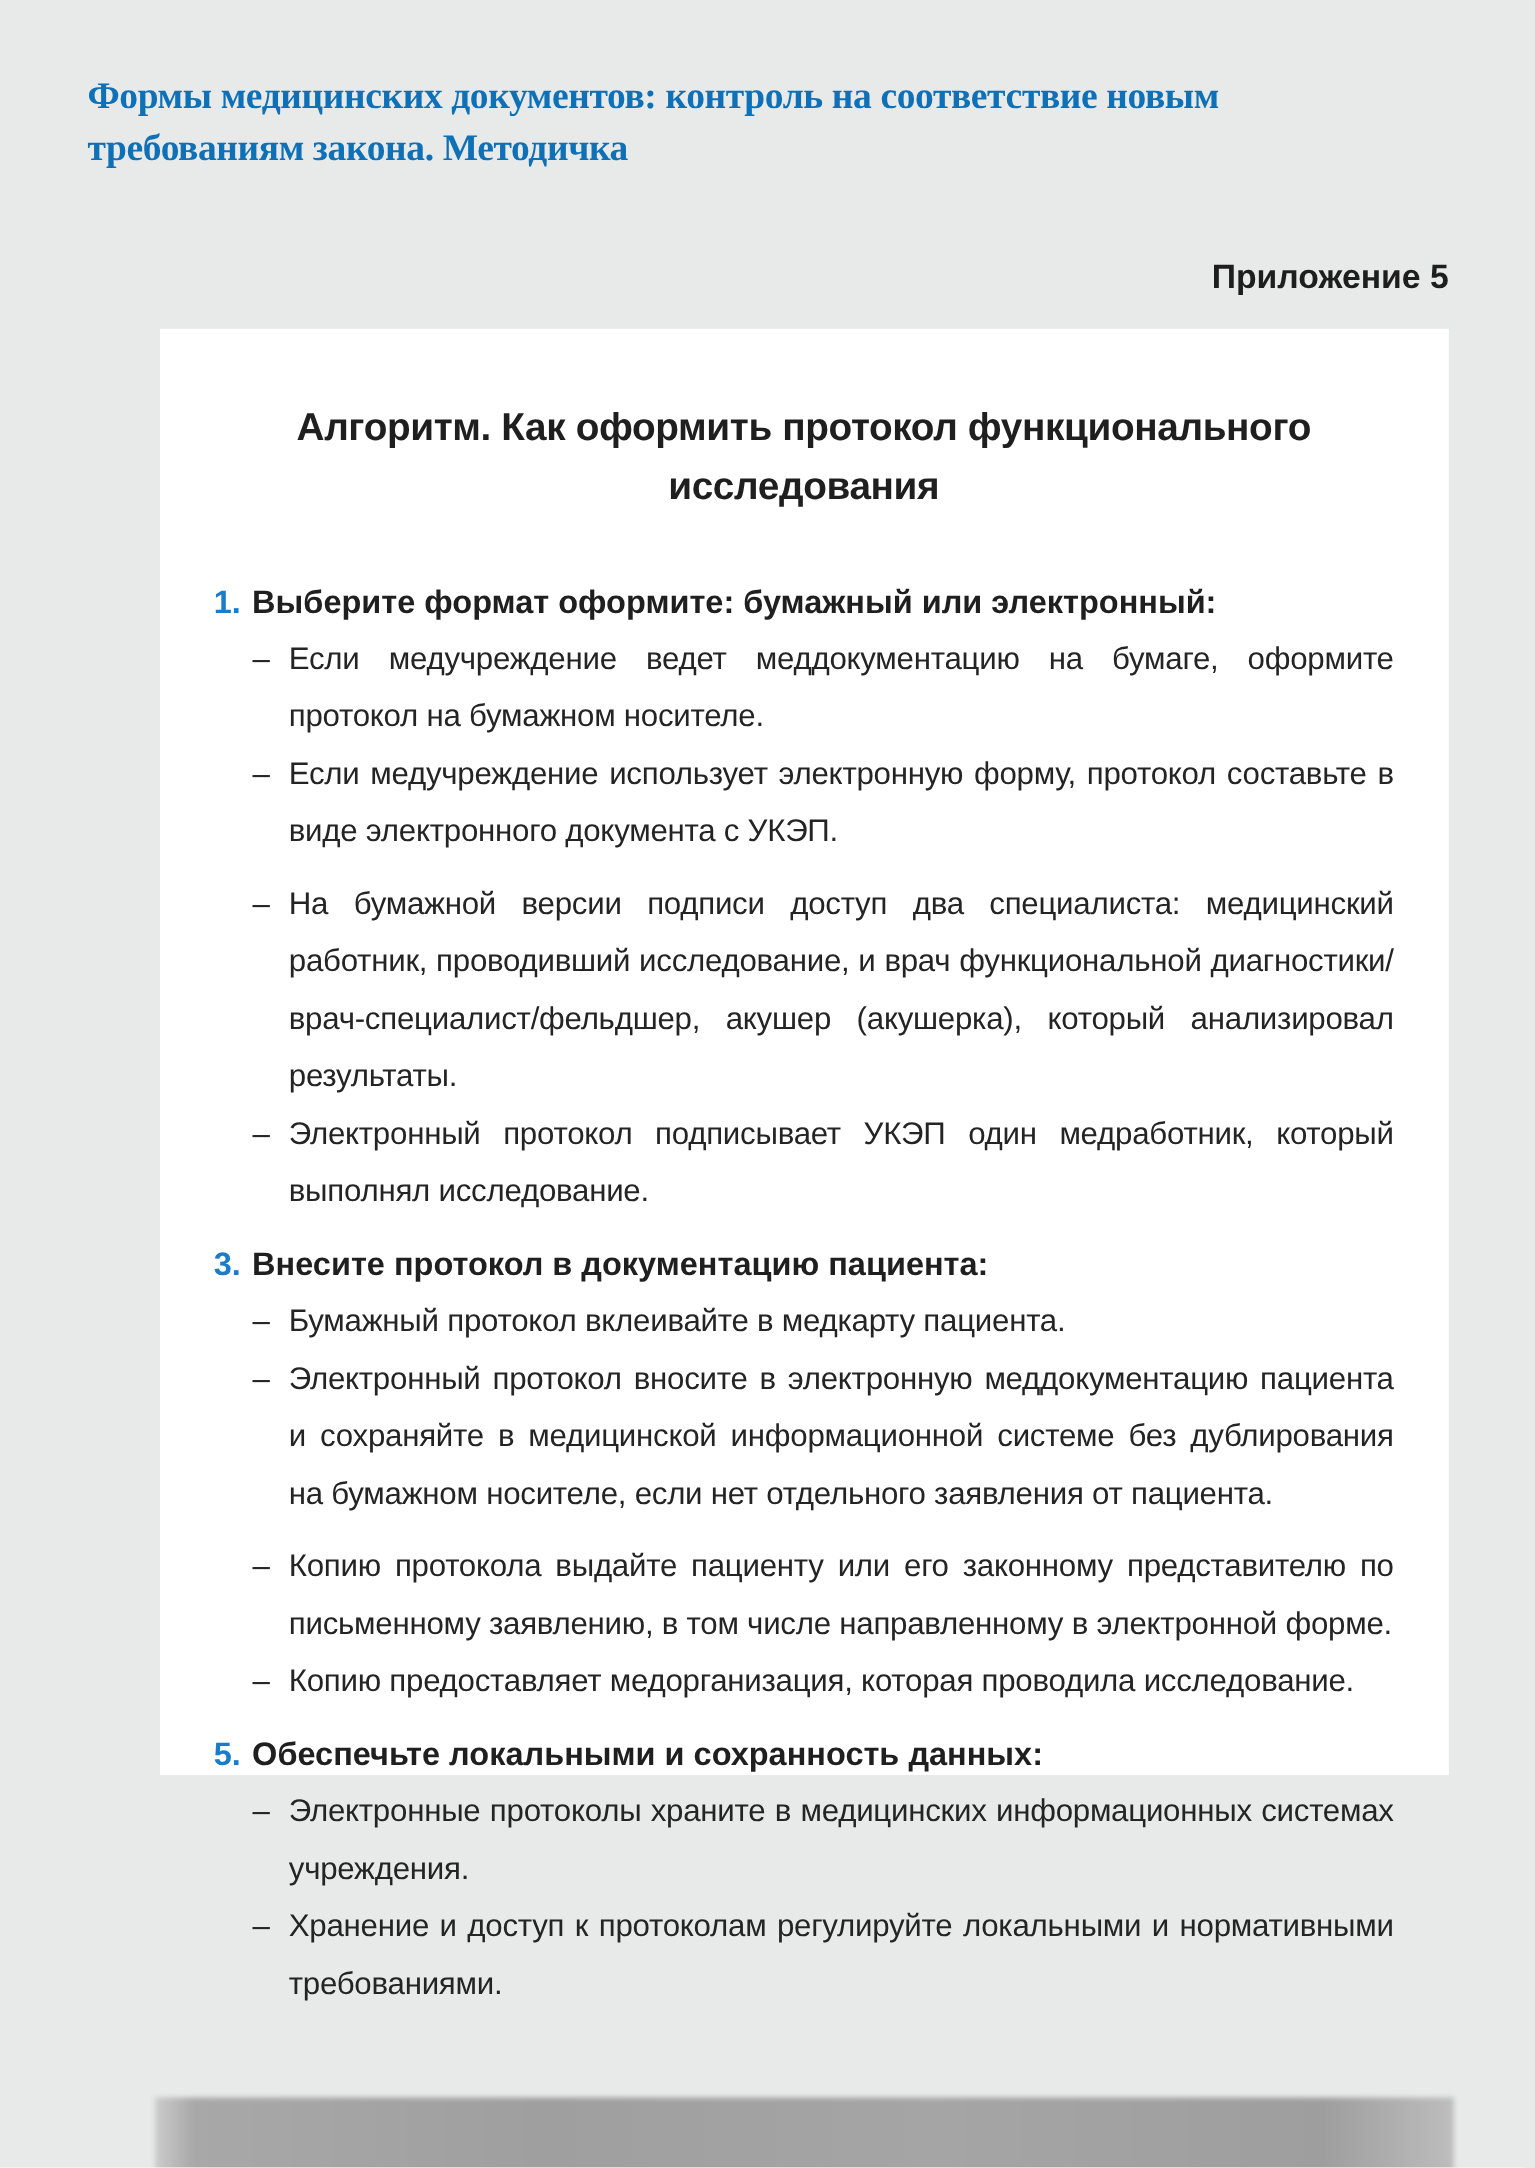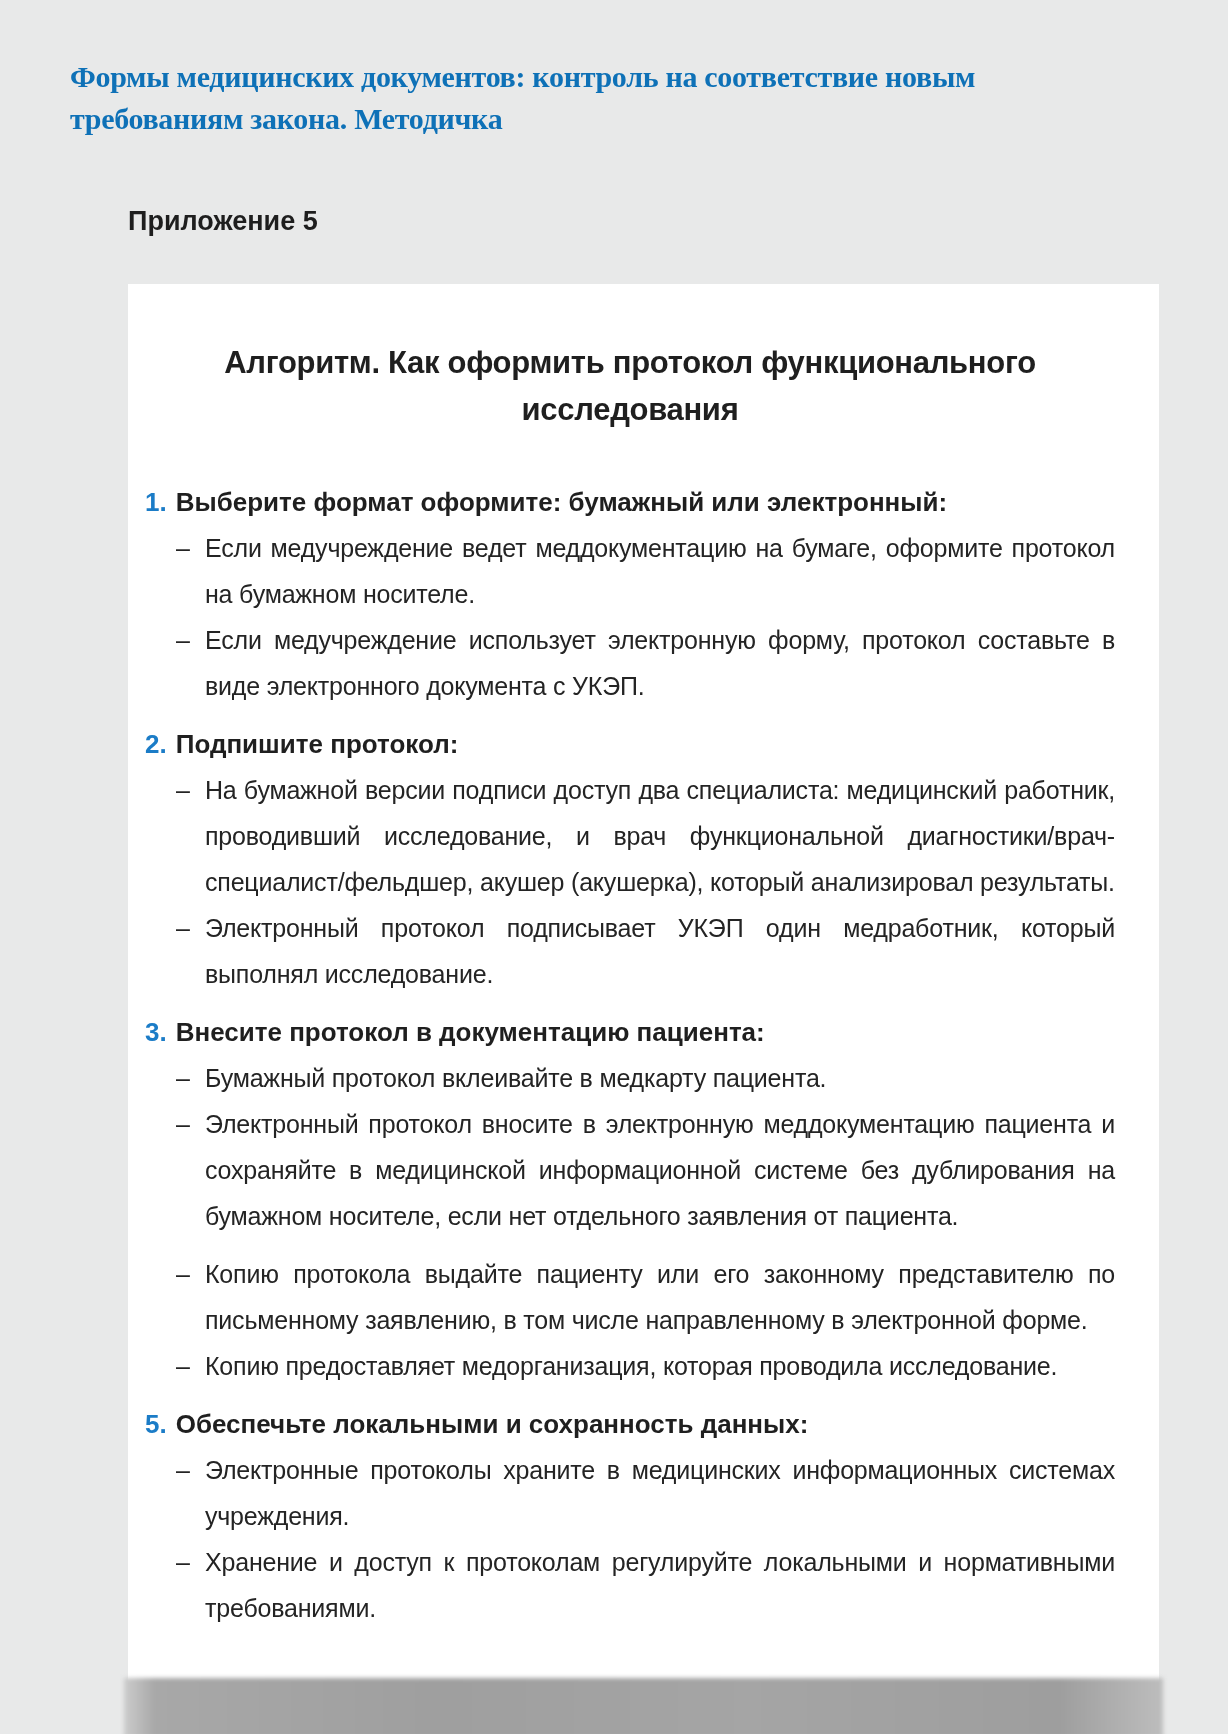--- a/index.html
+++ b/index.html
@@ -23,34 +23,35 @@
     line-height: 42px;
     color: #0e71b7;
     letter-spacing: -0.3px;
   }
   
   .annex-label {
     position: absolute;
     left: 128px;
     top: 206px;
     width: 1031px;
+    text-align: right;
     font-weight: bold;
     font-size: 27px;
     color: #1e1e1e;
   }
   
   .page {
     position: absolute;
     left: 128px;
-    top: 284px;
+    top: 263px;
     width: 1031px;
-    height: 1400px;
+    height: 1157px;
     background: #ffffff;
     box-sizing: border-box;
-    padding: 55px 44px 0 17px;
+    padding: 55px 44px 0 43px;
   }
   .page-title {
     margin: 0 0 46px 0;
     text-align: center;
     font-size: 31px;
     font-weight: bold;
     line-height: 47px;
     color: #1f1f1f;
     letter-spacing: -0.3px;
   }
@@ -112,23 +113,20 @@
       <div class="section-heading">
         <span class="section-number">1.</span><span>Выберите формат оформите: бумажный или электронный:</span>
       </div>
       <ul class="bullets">
         <li class="bullet"><span class="dash">–</span><span>Если медучреждение ведет меддокументацию на бумаге, оформите протокол на бумажном носителе.</span></li>
         <li class="bullet"><span class="dash">–</span><span>Если медучреждение использует электронную форму, протокол составьте в виде электронного документа с УКЭП.</span></li>
       </ul>
     </div>
 
     <div class="section">
-      <div class="section-heading">
-        <span class="section-number">2.</span><span>Подпишите протокол:</span>
-      </div>
       <ul class="bullets">
         <li class="bullet"><span class="dash">–</span><span>На бумажной версии подписи доступ два специалиста: медицинский работник, проводивший исследование, и врач функциональной диагностики/врач-специалист/фельдшер, акушер (акушерка), который анализировал результаты.</span></li>
         <li class="bullet"><span class="dash">–</span><span>Электронный протокол подписывает УКЭП один медработник, который выполнял исследование.</span></li>
       </ul>
     </div>
 
     <div class="section">
       <div class="section-heading">
         <span class="section-number">3.</span><span>Внесите протокол в документацию пациента:</span>
       </div>

